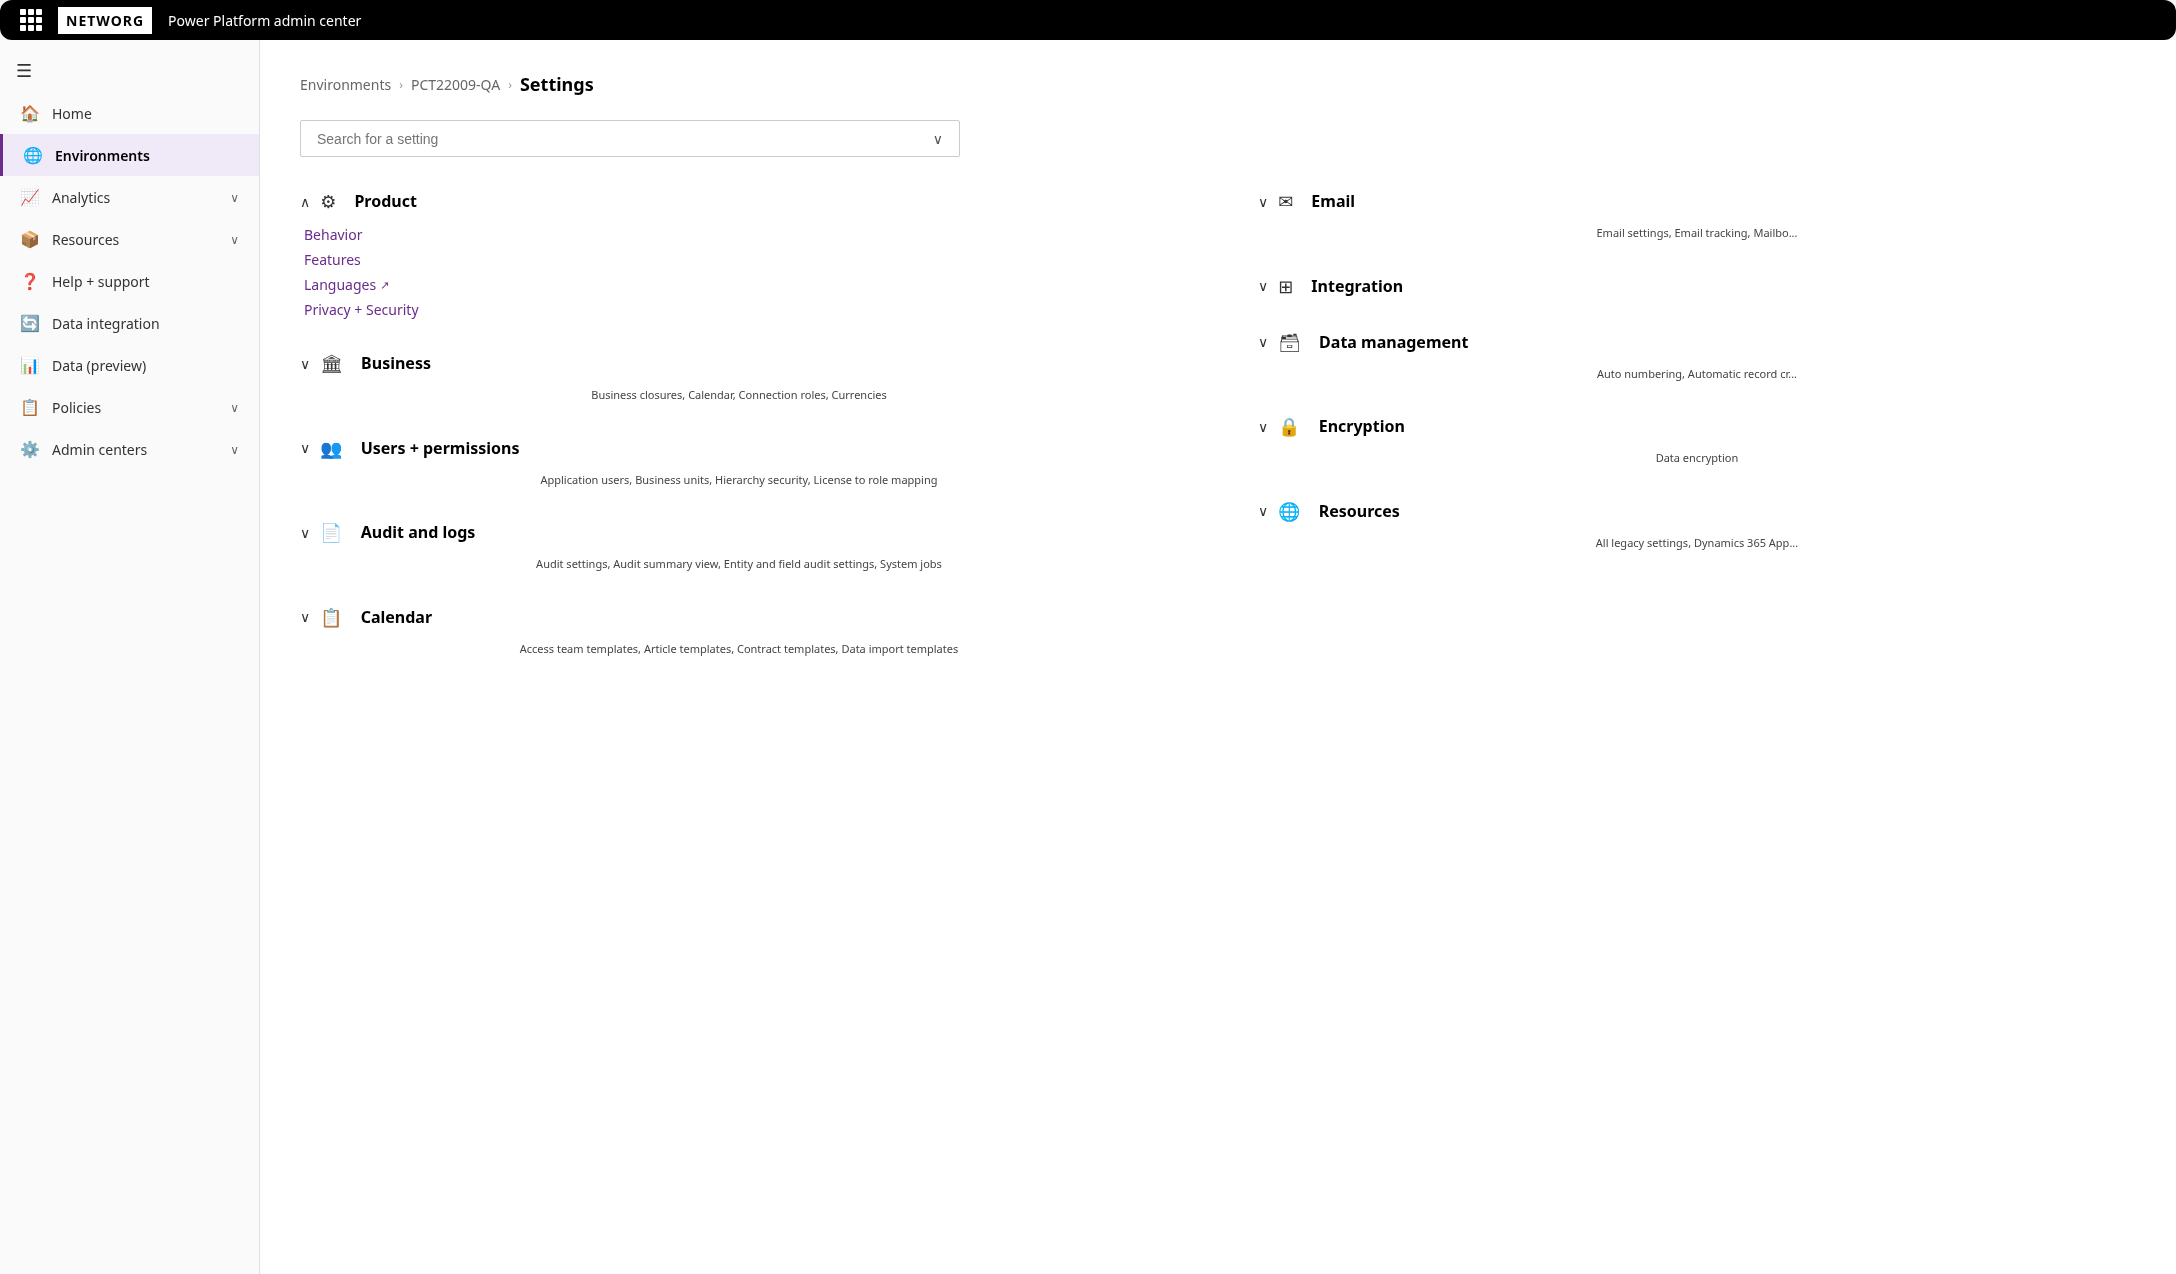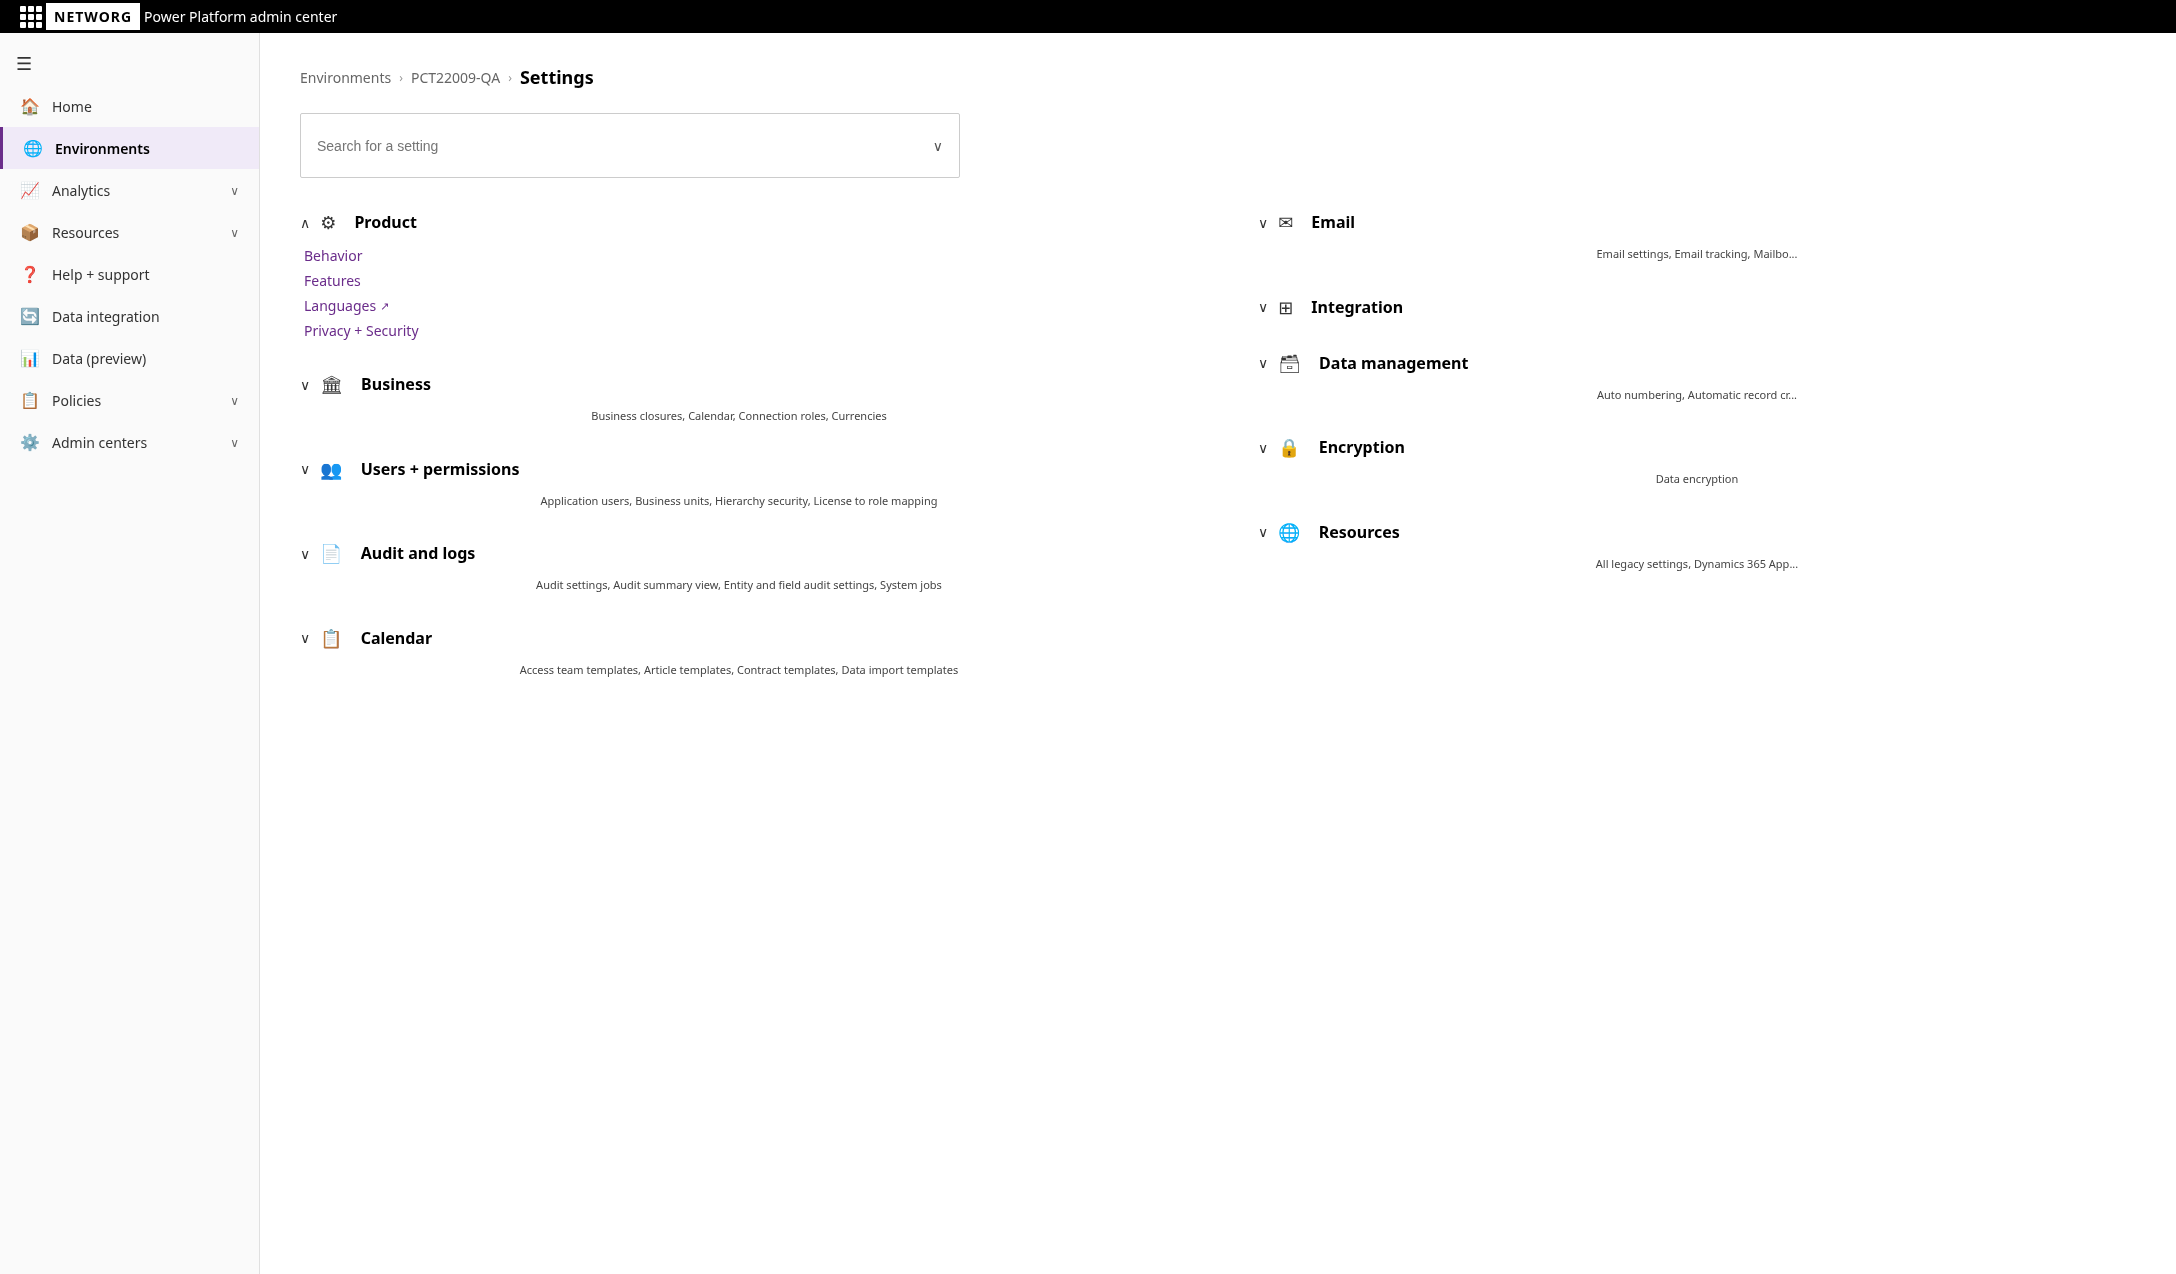--- a/index.html
+++ b/index.html
@@ -5,23 +5,24 @@
     * { box-sizing: border-box; margin: 0; padding: 0; }
     body { font-family: 'Segoe UI', system-ui, sans-serif; background: #f5f5f5; display: flex; flex-direction: column; height: 100vh; overflow: hidden; }
 
     
     .top-header {
       background: #000;
       color: #fff;
       display: flex;
       align-items: center;
       padding: 0 20px;
-      height: 33px;
+      height: 40px;
       flex-shrink: 0;
-      gap: 4px;
+      gap: 16px;
+      border-radius: 12px;
     }
     .waffle-icon {
       display: grid;
       grid-template-columns: repeat(3, 6px);
       grid-template-rows: repeat(3, 6px);
       gap: 2px;
       cursor: pointer;
     }
     .waffle-dot { width: 6px; height: 6px; background: #fff; border-radius: 1px; }
     .logo-box {
@@ -102,21 +103,21 @@
     .breadcrumb-link { color: #666; cursor: pointer; }
     .breadcrumb-sep { color: #999; font-size: 12px; }
     .breadcrumb-current { font-weight: 700; color: #000; font-size: 18px; }
 
     
     .search-box {
       display: flex;
       align-items: center;
       border: 1px solid #ccc;
       border-radius: 2px;
-      padding: 22px 16px;
+      padding: 8px 16px;
       width: 660px;
       margin-bottom: 32px;
       background: #fff;
       cursor: pointer;
     }
     .search-input {
       flex: 1;
       border: none;
       outline: none;
       font-size: 14px;

